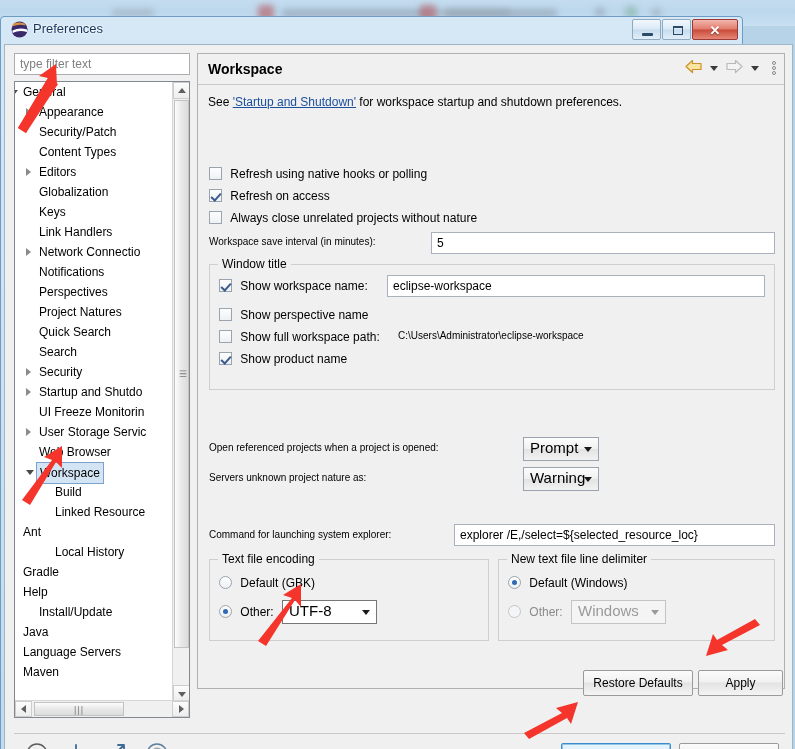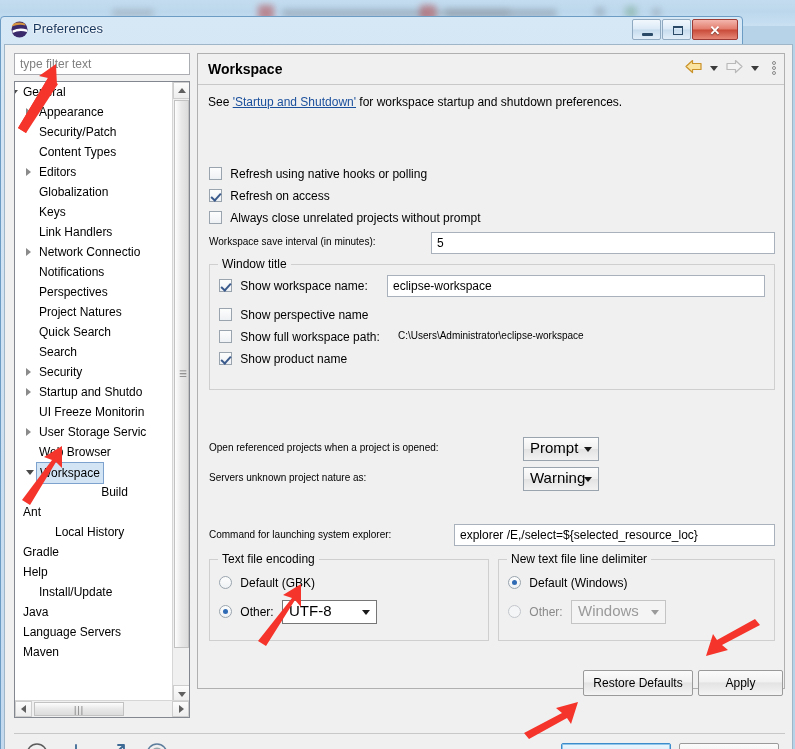--- a/index.html
+++ b/index.html
@@ -350,21 +350,22 @@
           <div class="tree-item" style="padding-left: 24px;"><span class="lbl">Perspectives</span></div>
           <div class="tree-item" style="padding-left: 24px;"><span class="lbl">Project Natures</span></div>
           <div class="tree-item" style="padding-left: 24px;"><span class="lbl">Quick Search</span></div>
           <div class="tree-item" style="padding-left: 24px;"><span class="lbl">Search</span></div>
           <div class="tree-item" style="padding-left: 24px;"><span class="twisty collapsed" style="left: 11px;"></span><span class="lbl">Security</span></div>
           <div class="tree-item" style="padding-left: 24px;"><span class="twisty collapsed" style="left: 11px;"></span><span class="lbl">Startup and Shutdo</span></div>
           <div class="tree-item" style="padding-left: 24px;"><span class="lbl">UI Freeze Monitorin</span></div>
           <div class="tree-item" style="padding-left: 24px;"><span class="twisty collapsed" style="left: 11px;"></span><span class="lbl">User Storage Servic</span></div>
           <div class="tree-item" style="padding-left: 24px;"><span class="lbl">Web Browser</span></div>
           <div class="tree-item selected" style="padding-left: 24px;"><span class="twisty expanded" style="left: 11px;"></span><span class="lbl">Workspace</span></div>
-          <div class="tree-item" style="padding-left: 40px; text-align: center;"><span class="lbl">Build</span></div>
+          <div class="tree-item" style="padding-left: 40px;"><span class="lbl">Build</span></div>
+          <div class="tree-item" style="padding-left: 40px;"><span class="lbl">Linked Resource</span></div>
           <div class="tree-item" style="padding-left: 8px;"><span class="lbl">Ant</span></div>
           <div class="tree-item" style="padding-left: 40px;"><span class="lbl">Local History</span></div>
           <div class="tree-item" style="padding-left: 8px;"><span class="lbl">Gradle</span></div>
           <div class="tree-item" style="padding-left: 8px;"><span class="lbl">Help</span></div>
           <div class="tree-item" style="padding-left: 24px;"><span class="lbl">Install/Update</span></div>
           <div class="tree-item" style="padding-left: 8px;"><span class="lbl">Java</span></div>
           <div class="tree-item" style="padding-left: 8px;"><span class="lbl">Language Servers</span></div>
           <div class="tree-item" style="padding-left: 8px;"><span class="lbl">Maven</span></div>
         </div>
 
@@ -425,21 +426,21 @@
       <div style="position:absolute;left:11px;top:113px;">
         <span class="cb"></span>
         <span class="rowlabel">Refresh using native hooks or polling</span>
       </div>
       <div style="position:absolute;left:11px;top:135px;">
         <span class="cb checked"></span>
         <span class="rowlabel">Refresh on access</span>
       </div>
       <div style="position:absolute;left:11px;top:157px;">
         <span class="cb"></span>
-        <span class="rowlabel">Always close unrelated projects without prompt</span>
+        <span class="rowlabel">Always close unrelated projects without nature</span>
       </div>
 
       <div class="plainlabel" style="left:11px;top:182px;">Workspace save interval (in minutes):</div>
       <div class="textfield" style="left:233px;top:178px;width:344px;height:22px;">5</div>
 
       <div class="groupbox" style="left:11px;top:210px;width:566px;height:126px;">
         <span class="legend">Window title</span>
 
         <div style="position:absolute;left:9px;top:14px;">
           <span class="cb checked"></span>

